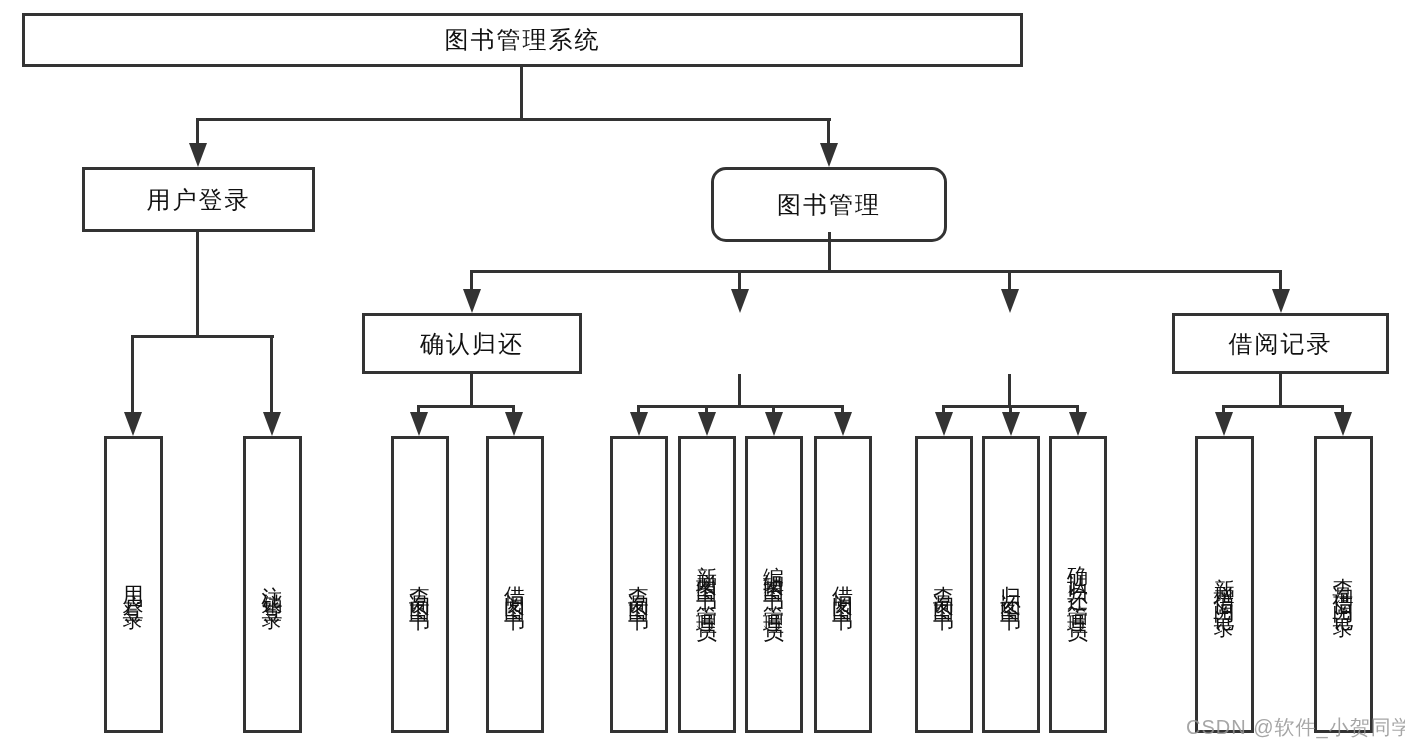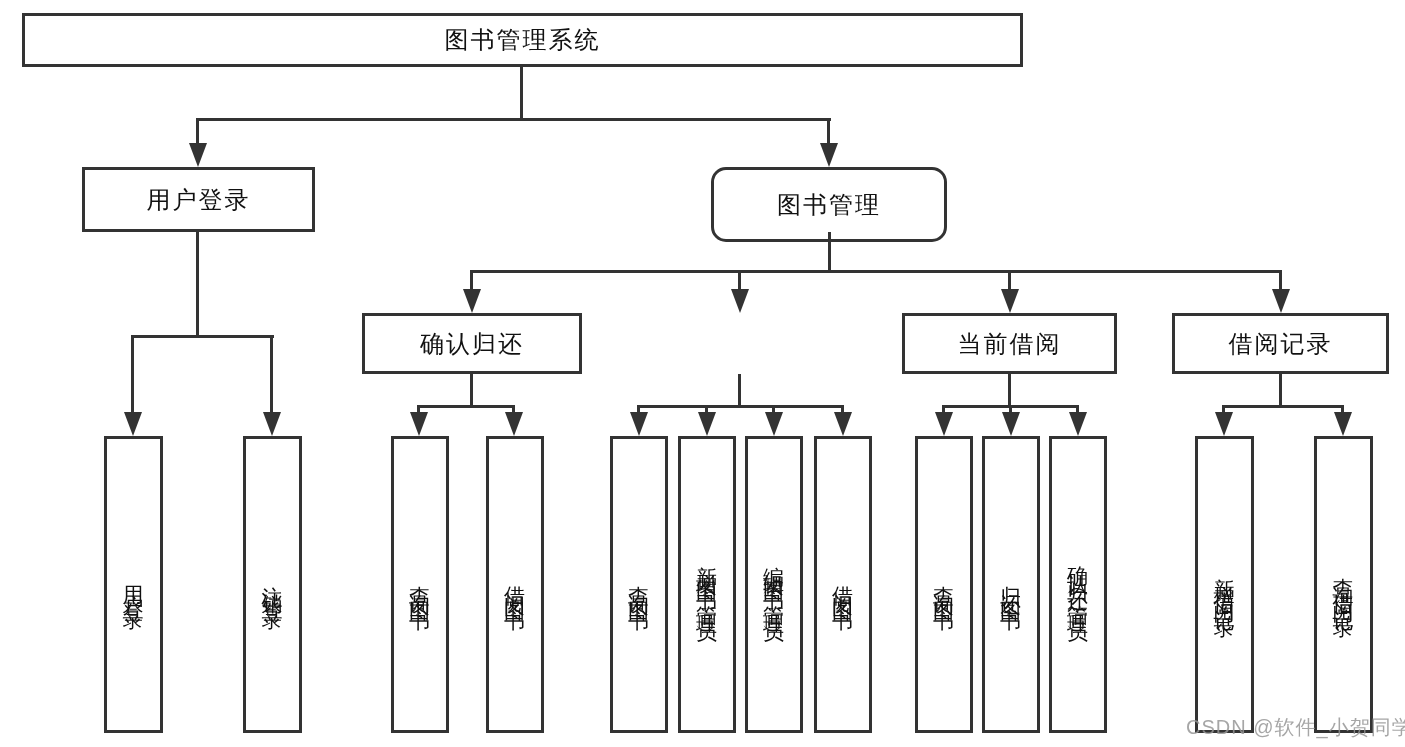--- a/index.html
+++ b/index.html
@@ -92,23 +92,20 @@
   <div class="vline" style="left:738px;top:270px;height:19px;"></div>
   <div class="arrow" style="left:731px;top:289px;"></div>
   <div class="vline" style="left:1008px;top:270px;height:19px;"></div>
   <div class="arrow" style="left:1001px;top:289px;"></div>
   <div class="vline" style="left:1279px;top:270px;height:19px;"></div>
   <div class="arrow" style="left:1272px;top:289px;"></div>
 
   <div class="box" style="left:362px;top:313px;width:220px;height:61px;">
     <span>确认归还</span>
   </div>
-  <div class="box" style="left:902px;top:313px;width:215px;height:61px;">
-    <span>当前借阅</span>
-  </div>
   <div class="box" style="left:1172px;top:313px;width:217px;height:61px;">
     <span>借阅记录</span>
   </div>
 
   <div class="vline" style="left:470px;top:374px;height:31px;"></div>
   <div class="hline" style="left:418px;top:405px;width:97px;"></div>
   <div class="vline" style="left:417px;top:405px;height:8px;"></div>
   <div class="arrow" style="left:410px;top:412px;"></div>
   <div class="vline" style="left:512px;top:405px;height:8px;"></div>
   <div class="arrow" style="left:505px;top:412px;"></div>

